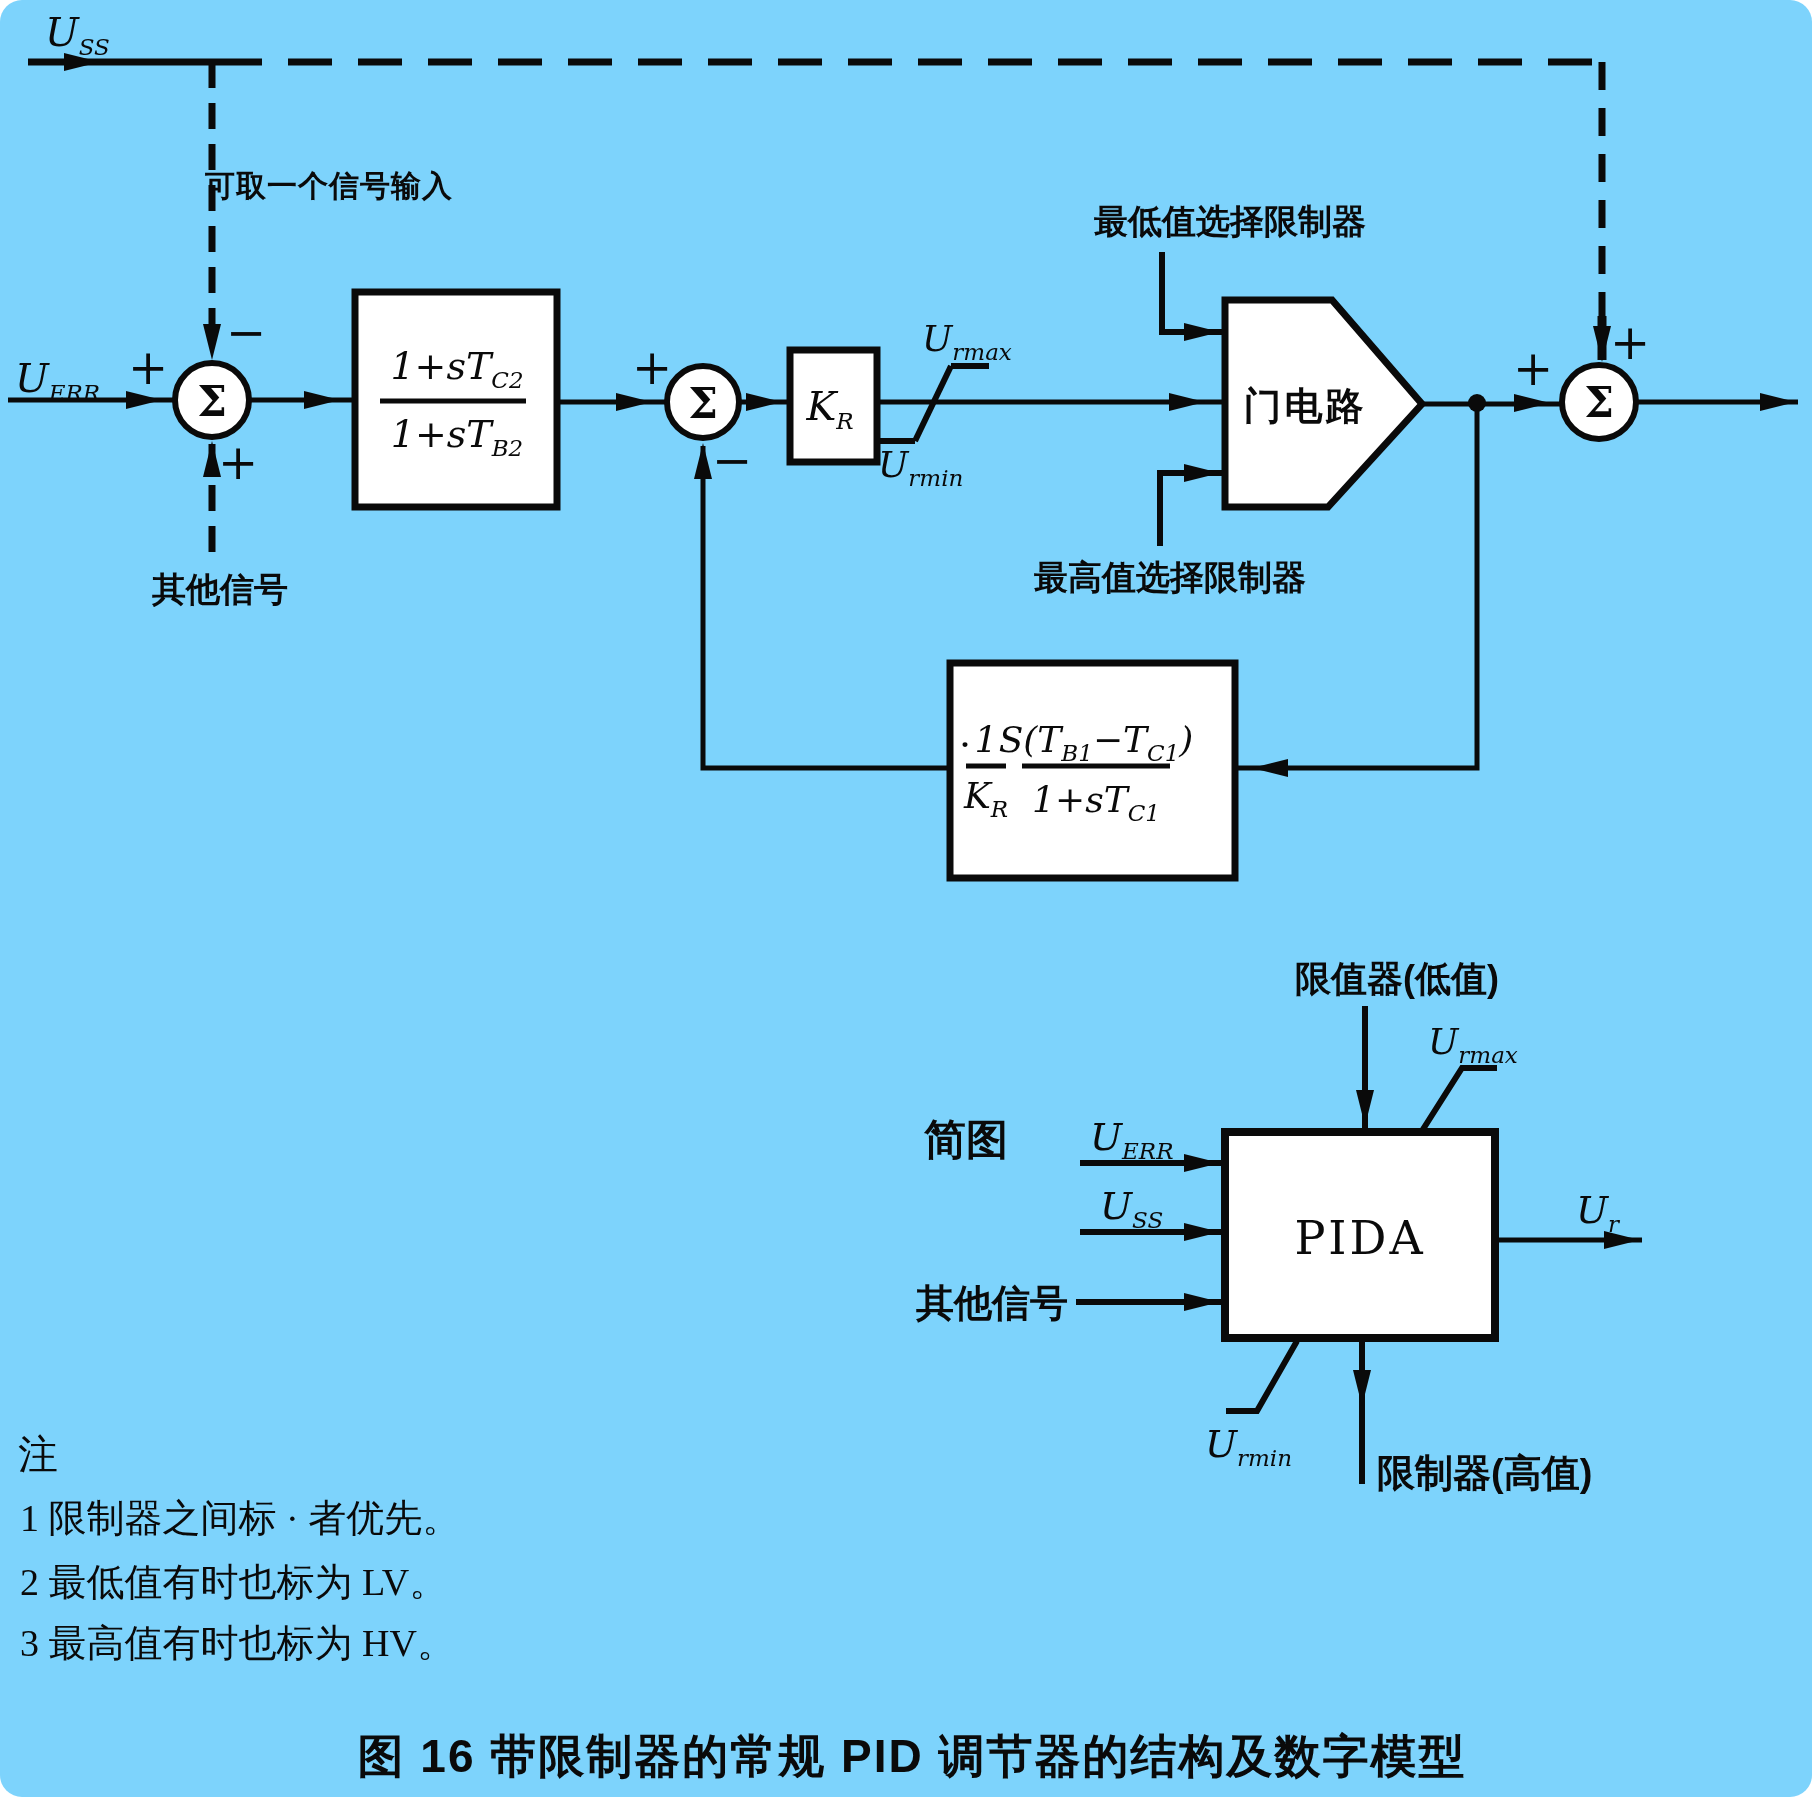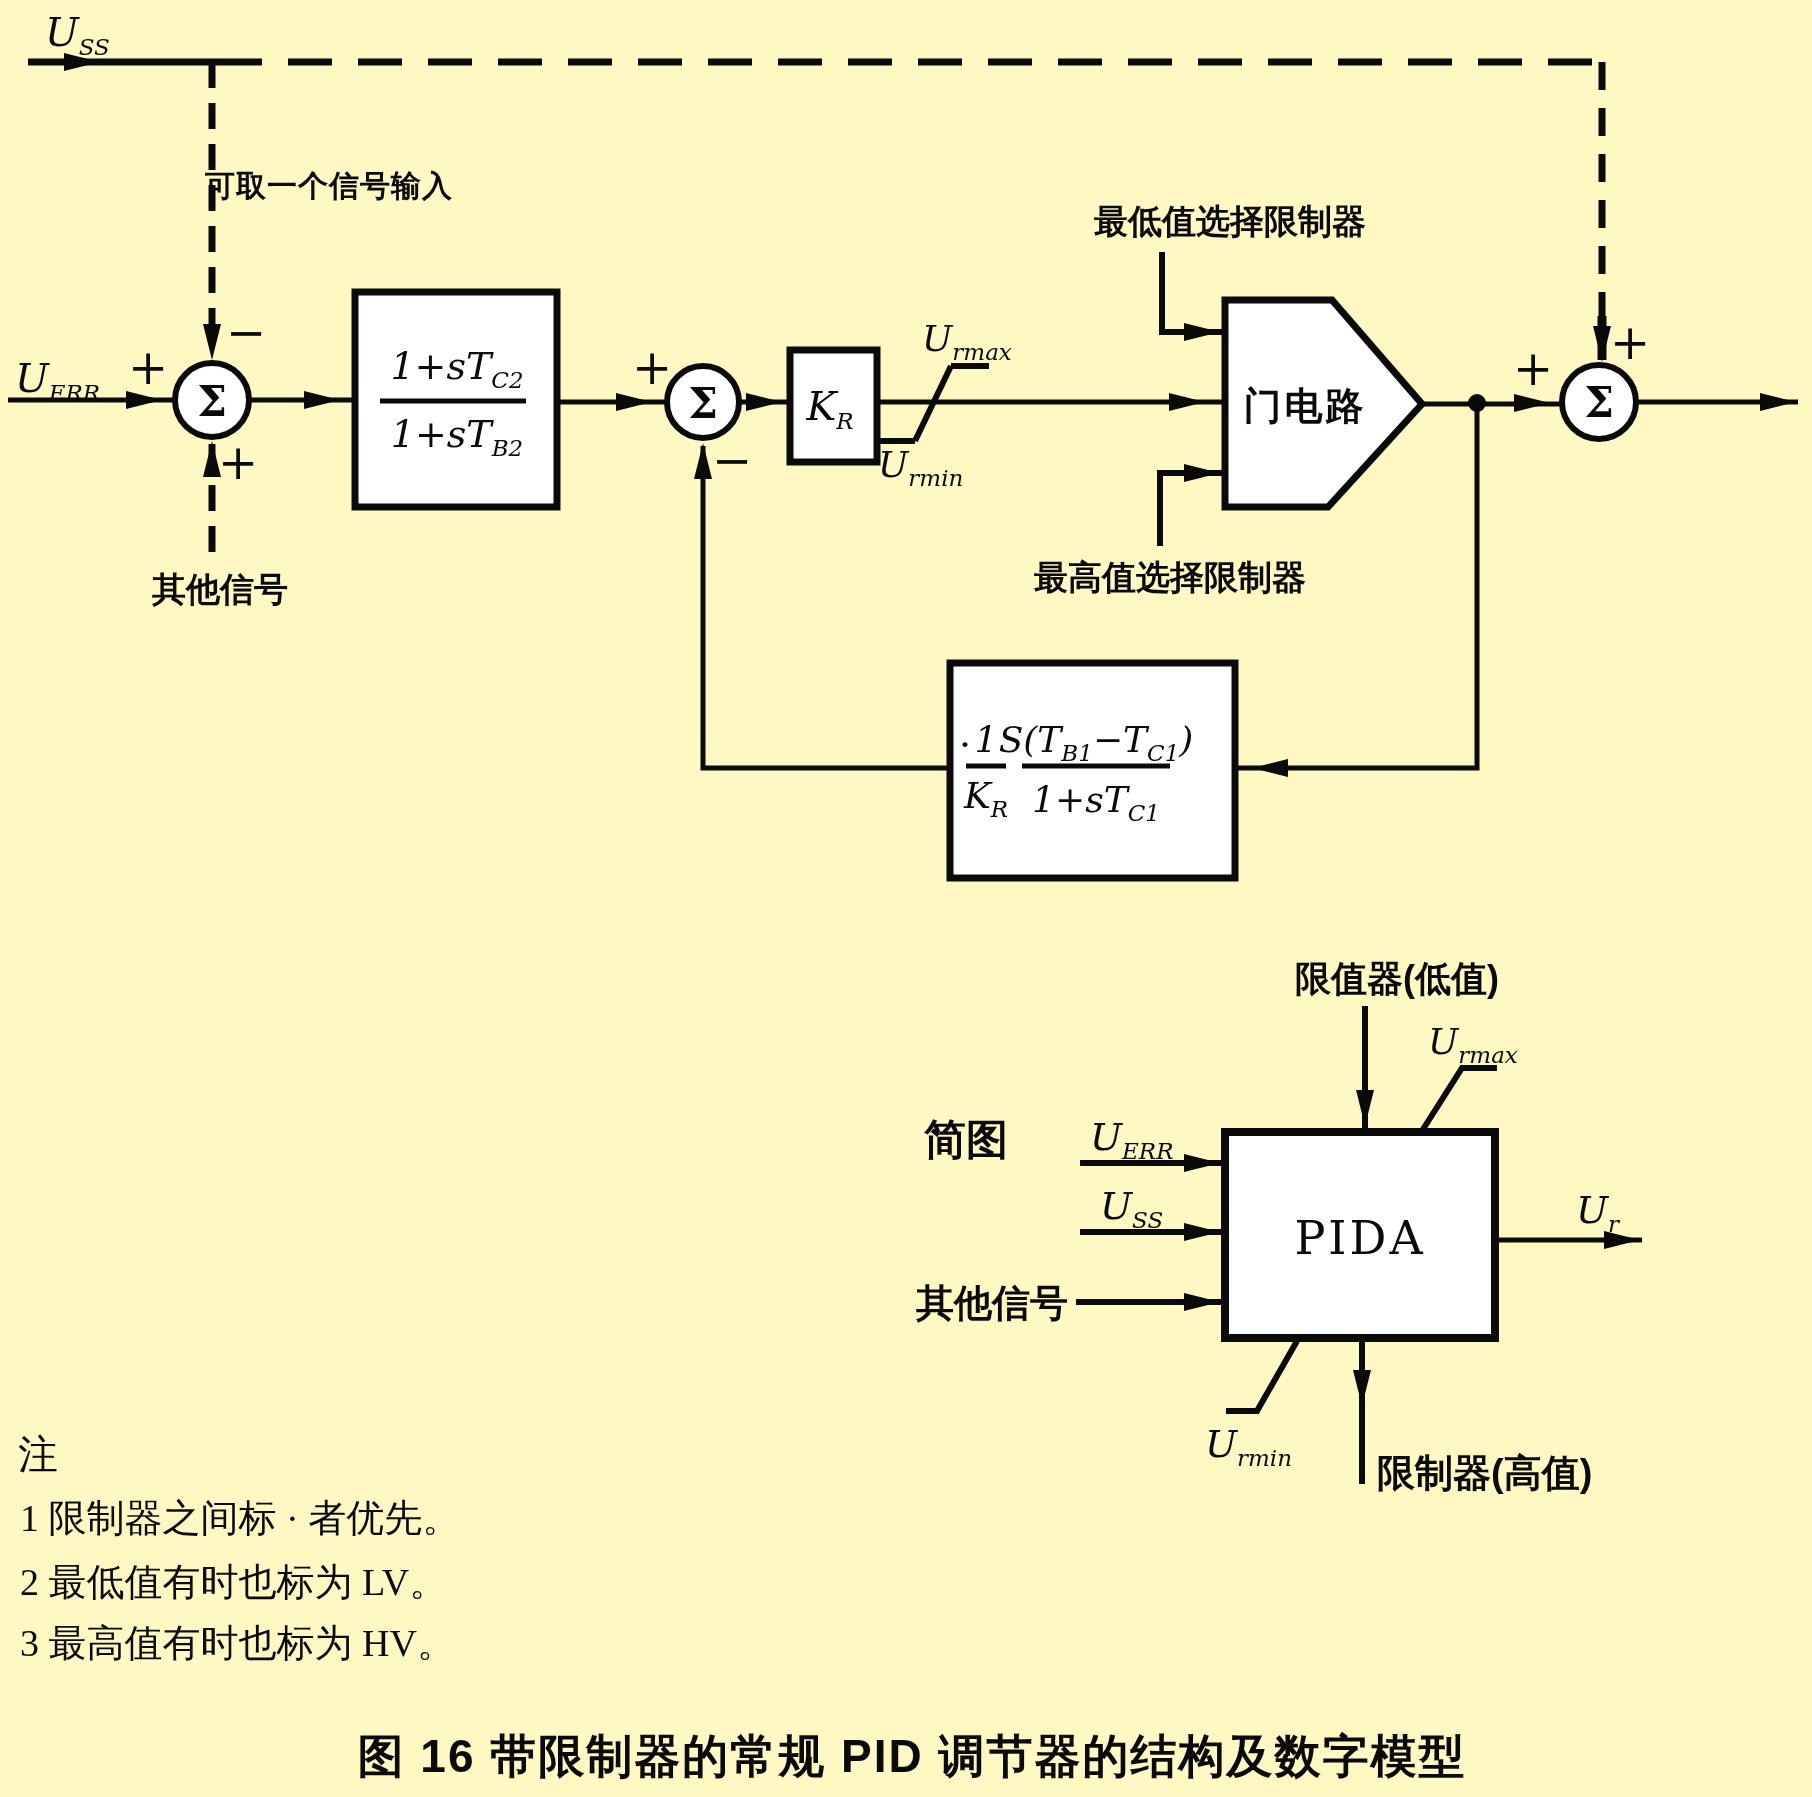--- a/index.html
+++ b/index.html
@@ -1,16 +1,16 @@
 <!DOCTYPE html>
 <html><head>
 <meta charset="utf-8">
 <style>
   html,body{margin:0;padding:0;background:#fff;}
-  .page{width:1812px;height:1797px;position:relative;background:#fef9c3;}
+  .page{width:1812px;height:1797px;position:relative;background:#7dd3fc;border-radius:22px;}
   svg{display:block;}
   .ln{stroke:#0a0a0a;fill:none;}
   .blk{stroke:#0a0a0a;fill:#ffffff;}
   .ar{fill:#0a0a0a;stroke:none;}
   .cjk{font-family:"Liberation Sans","DejaVu Sans",sans-serif;font-weight:bold;fill:#0a0a0a;}
   .cjkn{font-family:"Liberation Serif","DejaVu Serif",serif;font-weight:normal;fill:#0a0a0a;}
   .mi{font-family:"DejaVu Serif","Liberation Serif",serif;font-style:italic;fill:#0a0a0a;}
   .sr{font-family:"DejaVu Serif","Liberation Serif",serif;fill:#0a0a0a;}
   .sub{font-size:23px;}
   .sg{font-family:"DejaVu Serif","Liberation Serif",serif;font-weight:bold;fill:#0a0a0a;}

